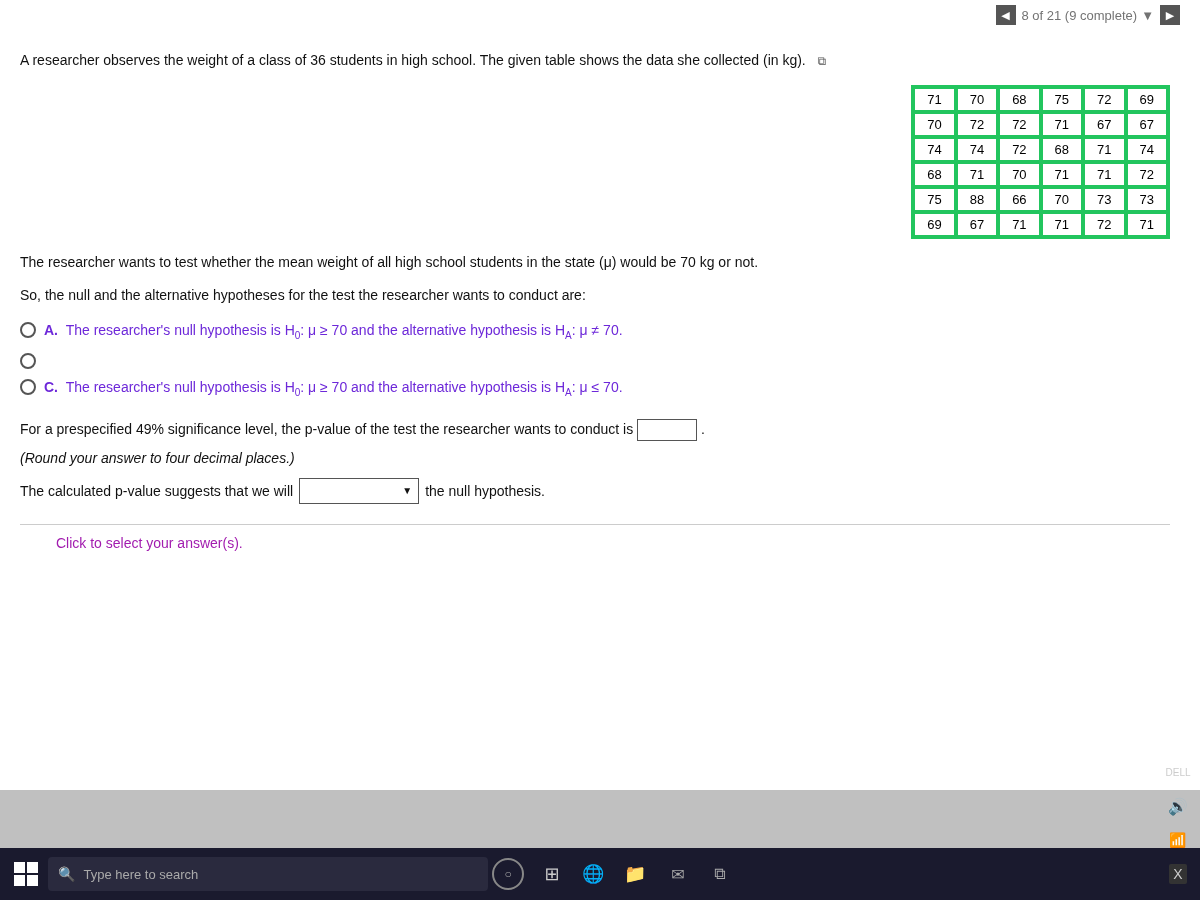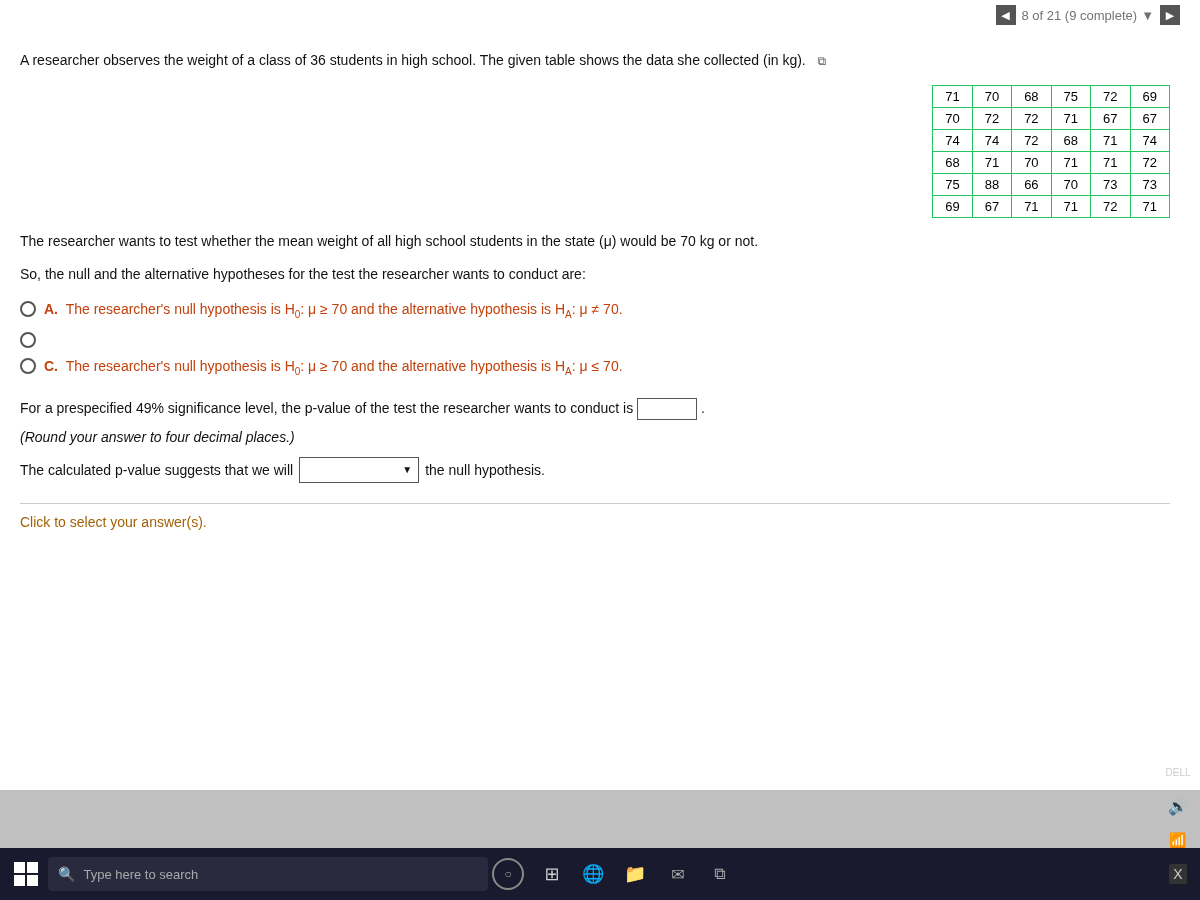--- a/index.html
+++ b/index.html
@@ -68,21 +68,21 @@
     .data-table-wrapper {
       display: flex;
       justify-content: flex-end;
       margin-bottom: 12px;
     }
     .data-table {
       border-collapse: collapse;
       font-size: 13px;
     }
     .data-table td {
-      border: 1px solid #22c55e;
+      border: 4px solid #22c55e;
       padding: 3px 12px;
       text-align: center;
       min-width: 36px;
     }
 
     
     .question-body {
       font-size: 14px;
       color: #111;
       margin-bottom: 12px;
@@ -99,21 +99,21 @@
     
     .options-list {
       list-style: none;
       margin-bottom: 18px;
     }
     .options-list li {
       display: flex;
       align-items: flex-start;
       margin-bottom: 8px;
       font-size: 14px;
-      color: #c2410c;
+      color: #6d28d9;
       line-height: 1.5;
     }
     .option-radio {
       width: 16px;
       height: 16px;
       border-radius: 50%;
       border: 2px solid #555;
       margin-right: 8px;
       margin-top: 2px;
       flex-shrink: 0;
@@ -168,22 +168,23 @@
       font-size: 13px;
     }
     .conclusion-dropdown .arrow {
       margin-left: auto;
       font-size: 10px;
     }
 
     
     .click-select {
       font-size: 14px;
-      color: #a16207;
+      color: #a21caf;
       margin-top: 10px;
+      margin-left: 36px;
     }
 
     
     .taskbar {
       position: absolute;
       bottom: 0;
       left: 0;
       right: 0;
       height: 52px;
       background: #1a1a2e;

